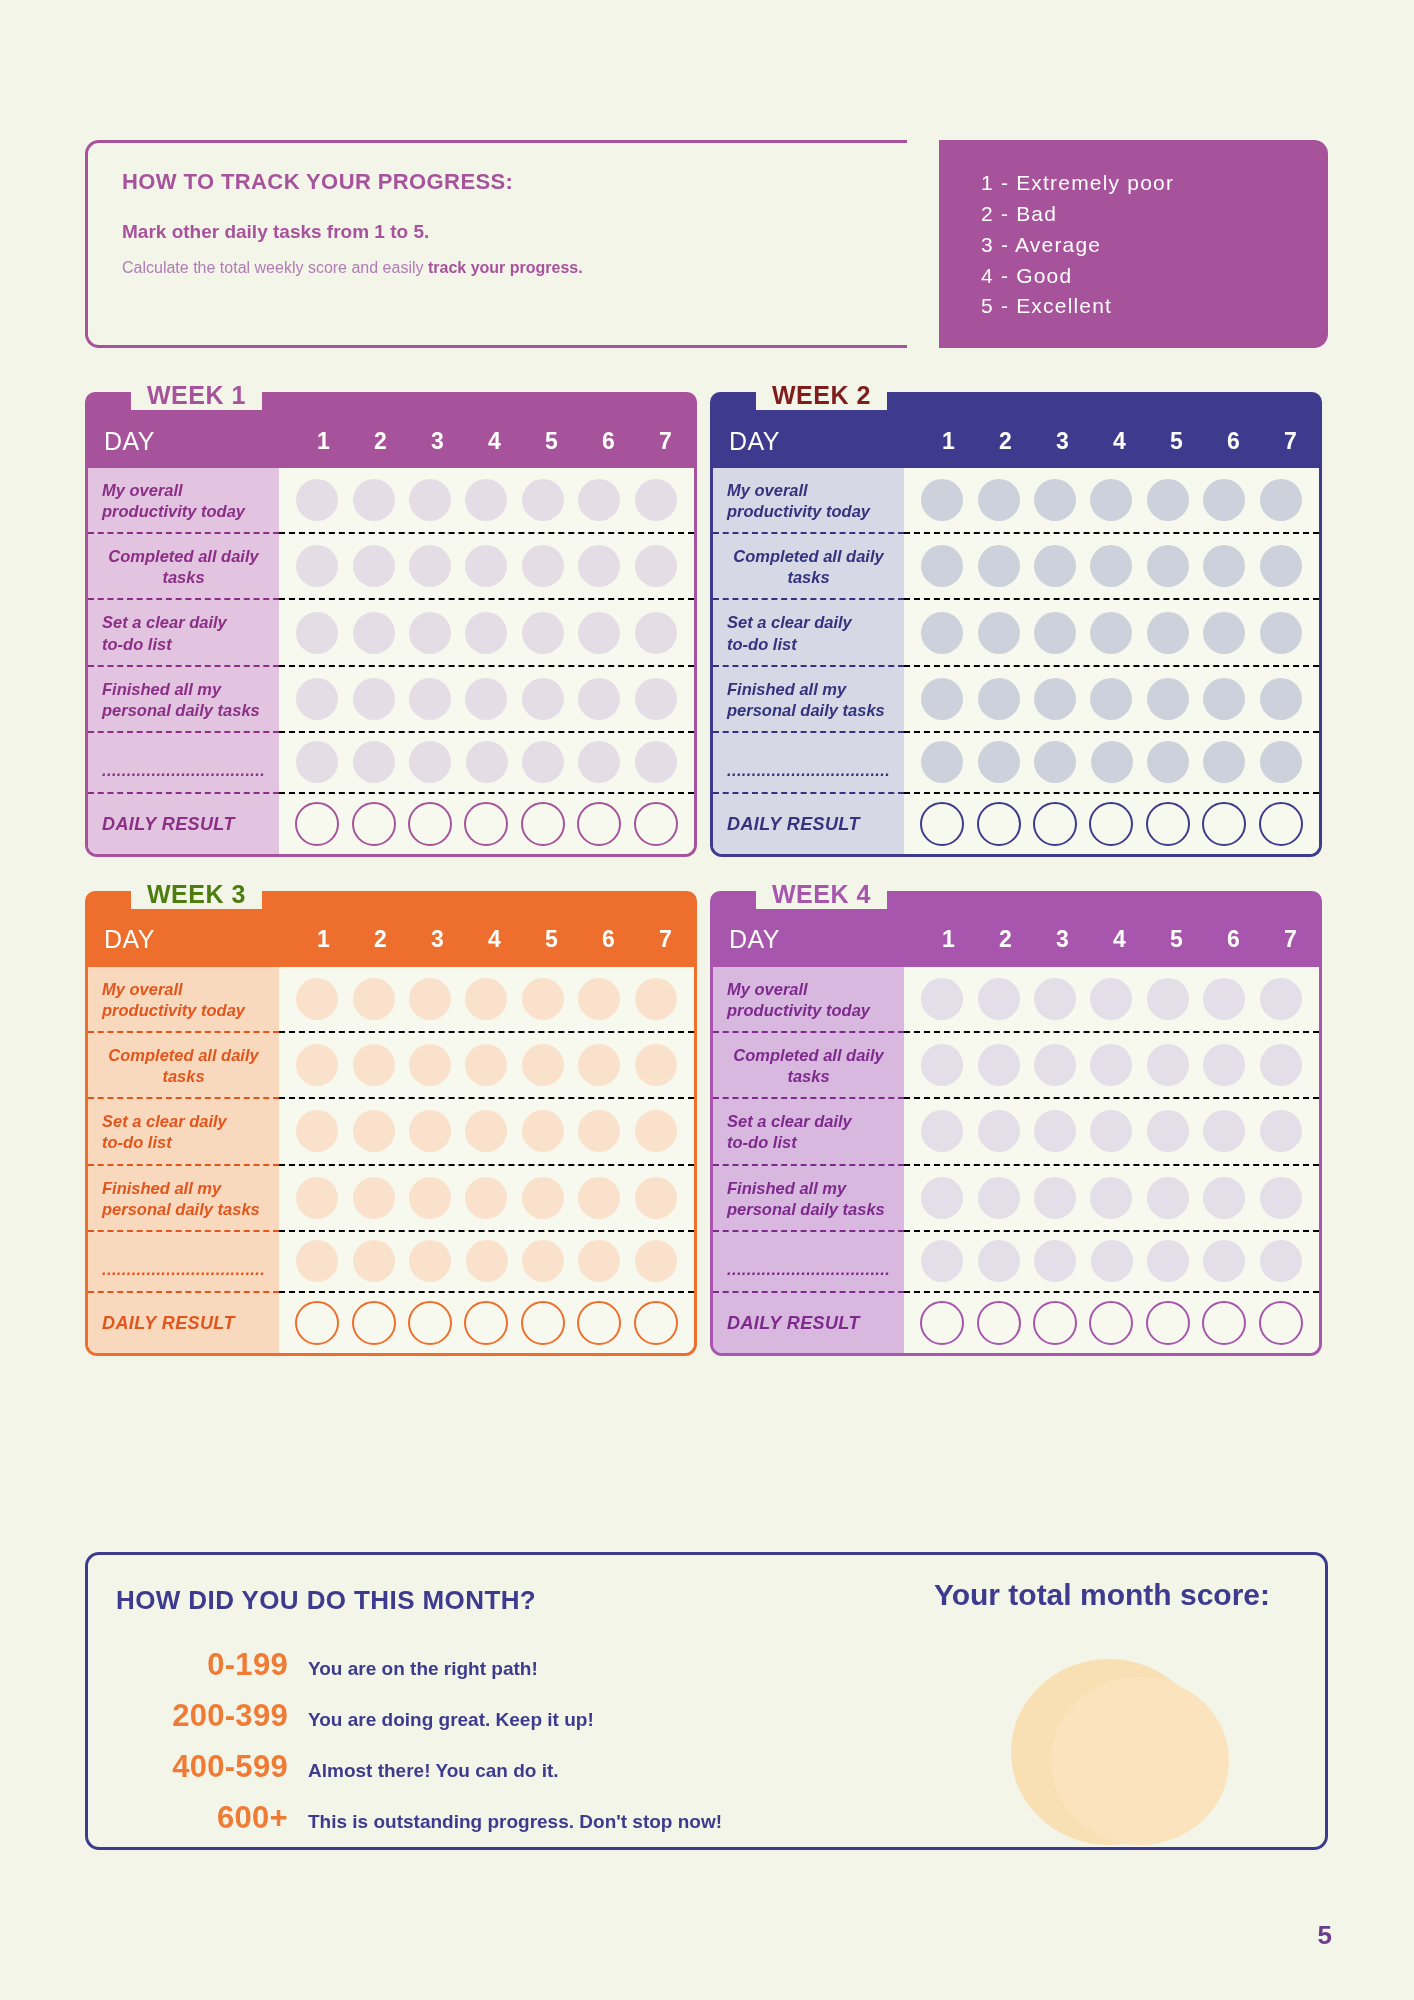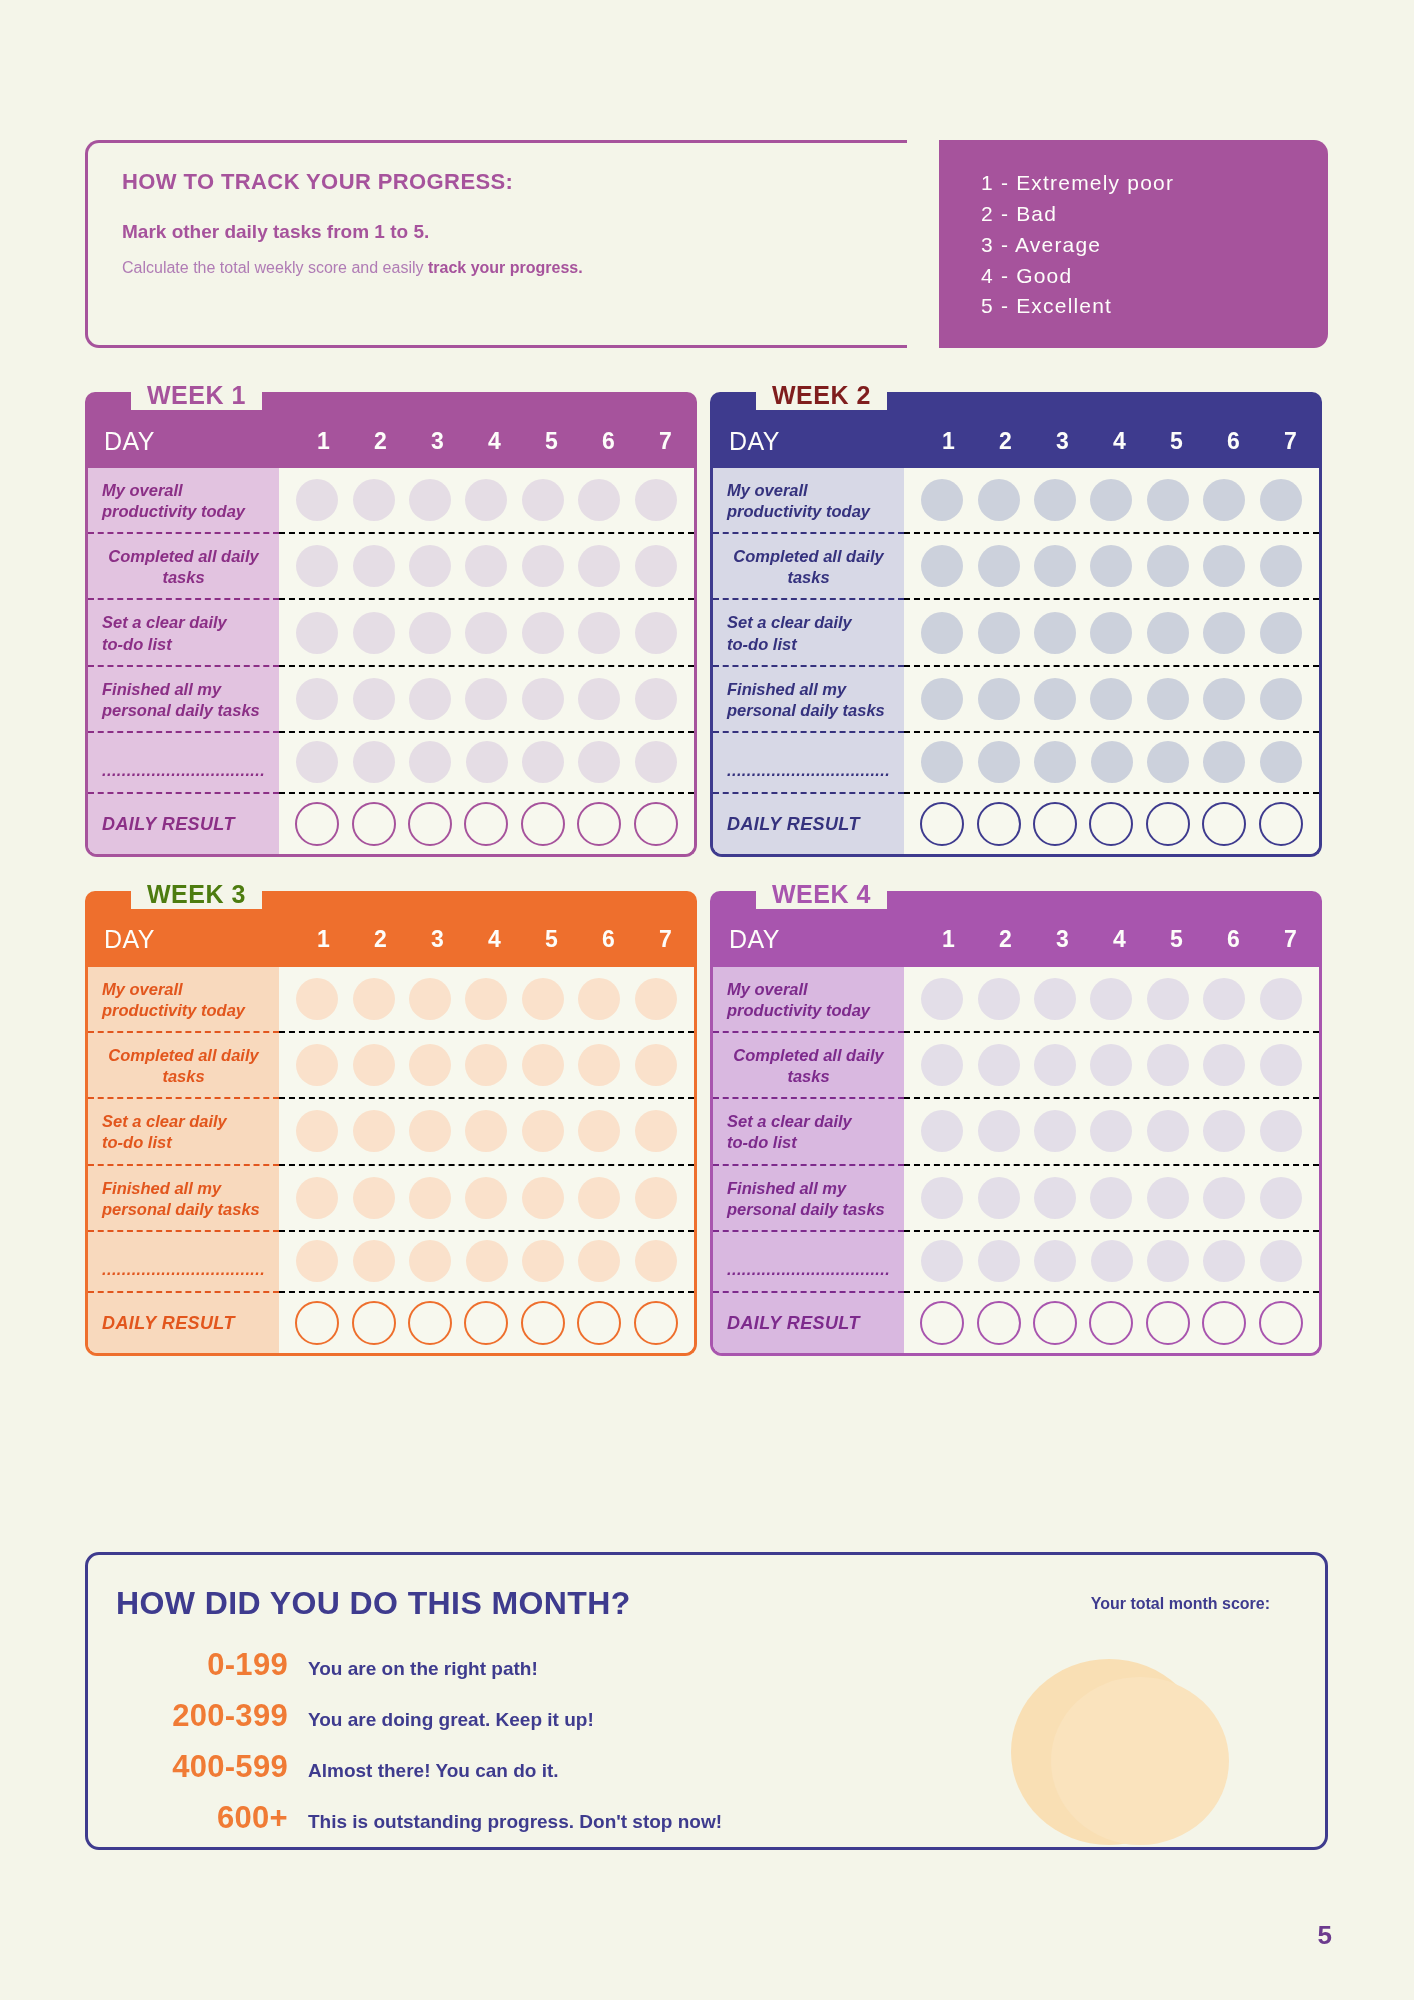--- a/index.html
+++ b/index.html
@@ -172,34 +172,34 @@
   .summary {
     position: absolute; left: 85px; top: 1552px;
     width: 1243px; height: 298px;
     border: 3px solid #3e3b8e;
     border-radius: 14px;
     background: #f4f5e9;
     overflow: hidden;
   }
   .sum-title {
     position: absolute; left: 28px; top: 30px;
-    font-size: 32px; font-weight: bold; letter-spacing: .4px;
+    font-size: 26px; font-weight: bold; letter-spacing: .4px;
     color: #3e3b8e;
   }
   .score-list { position: absolute; left: 30px; top: 92px; width: 720px; }
   .score-row { display: flex; align-items: baseline; margin-bottom: 15px; }
   .score-range {
     flex: 0 0 190px; text-align: right; padding-right: 20px;
     font-size: 31px; font-weight: bold; color: #f07b35; letter-spacing: .3px;
   }
   .score-desc { font-size: 19px; font-weight: bold; color: #3e3b8e; }
 
   .total-label {
-    position: absolute; right: 55px; top: 40px;
-    font-size: 16px; font-weight: bold; color: #3e3b8e;
+    position: absolute; right: 55px; top: 23px;
+    font-size: 30px; font-weight: bold; color: #3e3b8e;
   }
   .blob-a {
     position: absolute; right: 118px; top: 104px;
     width: 196px; height: 186px; border-radius: 50%;
     background: #f9dfb4;
   }
   .blob-b {
     position: absolute; right: 96px; top: 122px;
     width: 178px; height: 168px; border-radius: 50%;
     background: #fae3bd;

